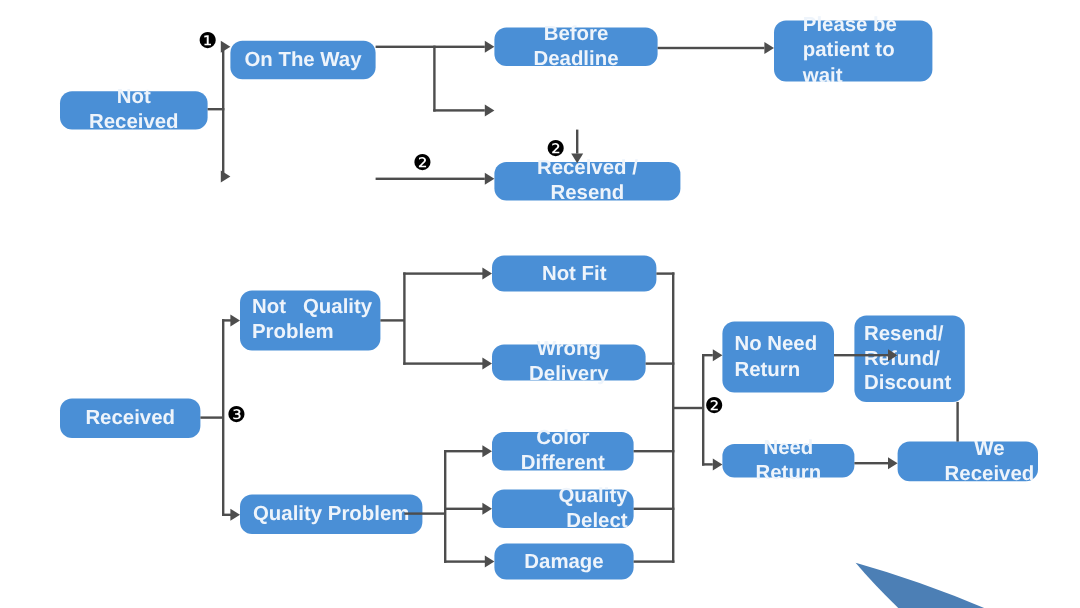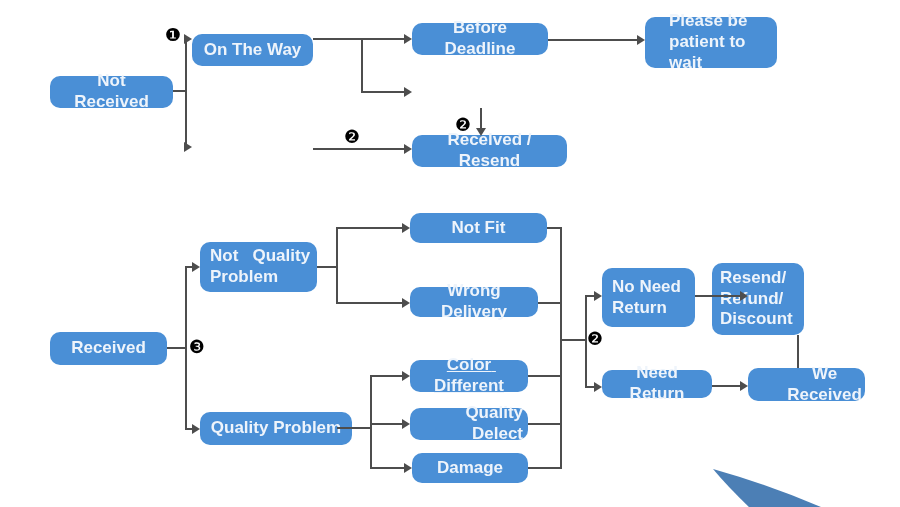--- a/index.html
+++ b/index.html
@@ -58,21 +58,21 @@
   <div class="marker" style="left:165px;top:26px;">❶</div>
   <div class="marker" style="left:344px;top:128px;">❷</div>
   <div class="marker" style="left:455px;top:116px;">❷</div>
 
   <div class="node" style="left:50px;top:332px;width:117px;height:33px;text-align:right;">Received</div>
   <div class="node left" style="left:200px;top:242px;width:117px;height:50px;">Not   Quality
 Problem</div>
   <div class="node" style="left:200px;top:412px;width:152px;height:33px;">Quality Problem</div>
   <div class="node" style="left:410px;top:213px;width:137px;height:30px;">Not Fit</div>
   <div class="node" style="left:410px;top:287px;width:128px;height:30px;">Wrong Delivery</div>
-  <div class="node" style="left:410px;top:360px;width:118px;height:32px;text-decoration:underline;">Color Different</div>
+  <div class="node" style="left:410px;top:360px;width:118px;height:32px;">Color Different</div>
   <div class="node" style="left:410px;top:408px;width:118px;height:32px;text-align:right;">Quality Delect</div>
   <div class="node" style="left:412px;top:453px;width:116px;height:30px;">Damage</div>
   <div class="node left" style="left:602px;top:268px;width:93px;height:59px;">No Need
 Return</div>
   <div class="node" style="left:602px;top:370px;width:110px;height:28px;">Need Return</div>
   <div class="node left" style="left:712px;top:263px;width:92px;height:72px;padding-left:8px;">Resend/
 Refund/
 Discount</div>
   <div class="node" style="left:748px;top:368px;width:117px;height:33px;padding-left:41px;">We Received</div>
 

